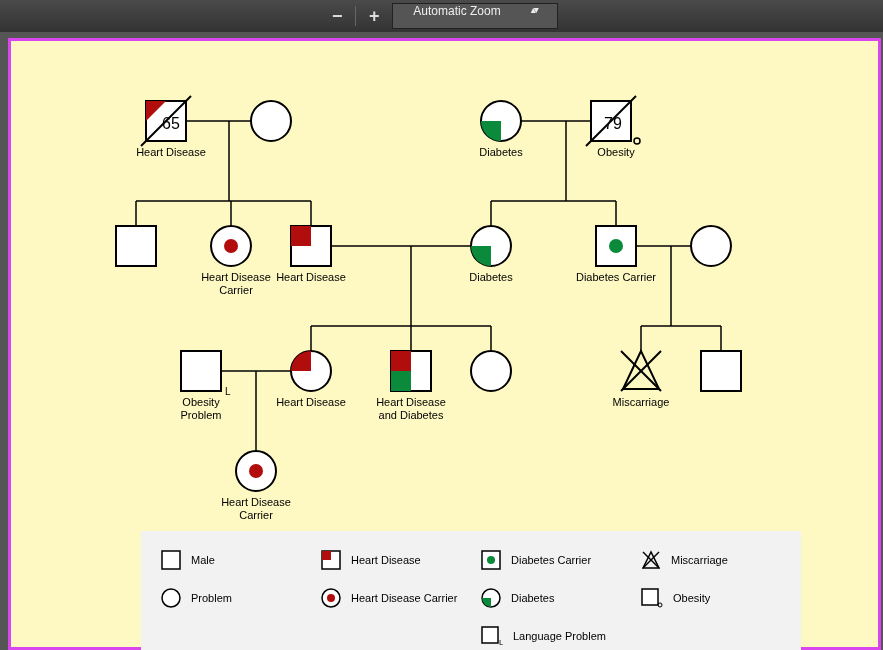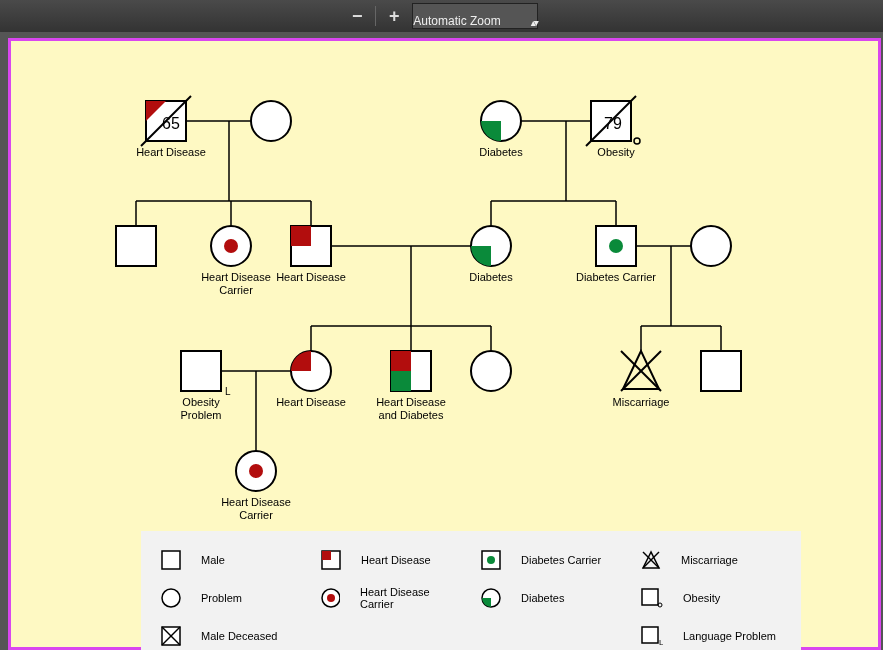--- a/index.html
+++ b/index.html
@@ -1,26 +1,26 @@
 <!DOCTYPE html>
 <html><head>
 <meta charset="utf-8">
 <style>
   html,body{margin:0;padding:0;width:883px;height:650px;font-family:Arial,Helvetica,sans-serif;background:#fff;overflow:hidden}
   .toolbar{height:32px;background:linear-gradient(#4a4a4a,#333);display:flex;align-items:center;justify-content:center;gap:6px;color:#fff;font-size:14px}
   .tool-btn{width:24px;height:24px;display:flex;align-items:center;justify-content:center;cursor:pointer;font-size:18px;font-weight:bold;color:#ddd}
   .sep{width:1px;height:20px;background:#666}
-  .zoom-select{background:#555;color:#eee;border:1px solid #222;height:24px;padding:0 0;display:flex;align-items:flex-end;gap:30px;font-size:12px;cursor:pointer}
+  .zoom-select{background:#555;color:#eee;border:1px solid #222;height:24px;padding:0 20px;display:flex;align-items:flex-start;gap:30px;font-size:12px;cursor:pointer}
   .zoom-caret{font-size:10px;letter-spacing:-2px}
   .viewport{position:relative;height:618px;background:#555;padding:0}
   .page{position:absolute;left:8px;top:6px;width:867px;height:606px;background:#fef9c3;border:3px solid #d946ef}
   .diagram{position:relative;width:100%;height:100%}
   .node-label{position:absolute;font-size:11px;text-align:center;line-height:1.15}
   .legend{position:absolute;left:130px;top:490px;width:620px;height:110px;background:#f2f2f2;padding:12px 20px;display:grid;grid-template-columns:repeat(4,1fr);grid-template-rows:repeat(3,1fr);gap:4px 20px;font-size:11px;align-items:center}
-  .legend-item{display:flex;align-items:center;gap:20px}
+  .legend-item{display:flex;align-items:center;gap:10px}
 </style>
 </head>
 <body>
 
 <div class="toolbar">
   <div class="tool-btn">−</div>
   <div class="sep"></div>
   <div class="tool-btn">+</div>
   <div class="zoom-select">
     <span>Automatic Zoom</span>
@@ -210,28 +210,20 @@
             </svg>
     <span>Diabetes</span>
   </div>
   <div class="legend-item">
     <svg width="22" height="20">
               <rect x="1" y="1" width="16" height="16" fill="#fff" stroke="#000" stroke-width="1.5"></rect>
               <circle cx="19" cy="17" r="2" fill="none" stroke="#000"></circle>
             </svg>
     <span>Obesity</span>
   </div>
-  <div class="legend-item">
-    <svg width="20" height="20">
-              <rect x="1" y="1" width="18" height="18" fill="#fff" stroke="#000" stroke-width="1.5"></rect>
-              <line x1="1" y1="1" x2="19" y2="19" stroke="#000" stroke-width="1.5"></line>
-              <line x1="19" y1="1" x2="1" y2="19" stroke="#000" stroke-width="1.5"></line>
-            </svg>
-    <span>Male Deceased</span>
-  </div>
   <div></div>
           <div></div>
   <div class="legend-item">
     <svg width="22" height="20">
               <rect x="1" y="1" width="16" height="16" fill="#fff" stroke="#000" stroke-width="1.5"></rect>
               <text x="18" y="19" font-size="8">L</text>
             </svg>
     <span>Language Problem</span>
   </div>
 </div>

